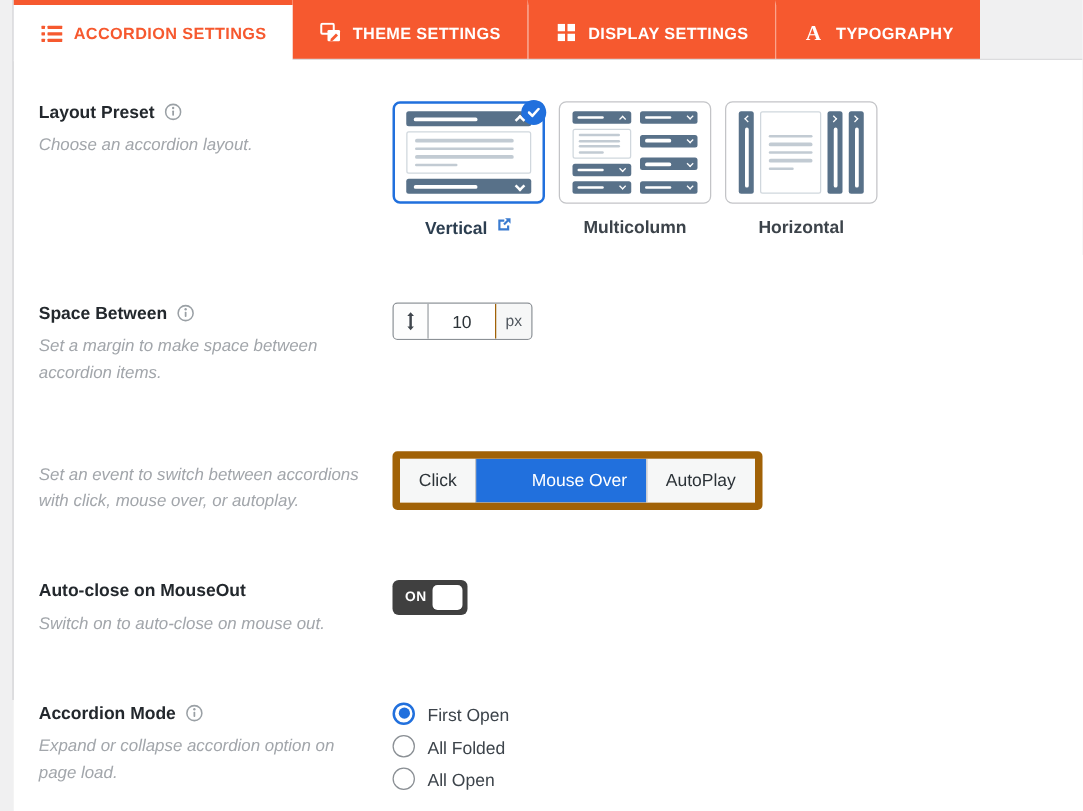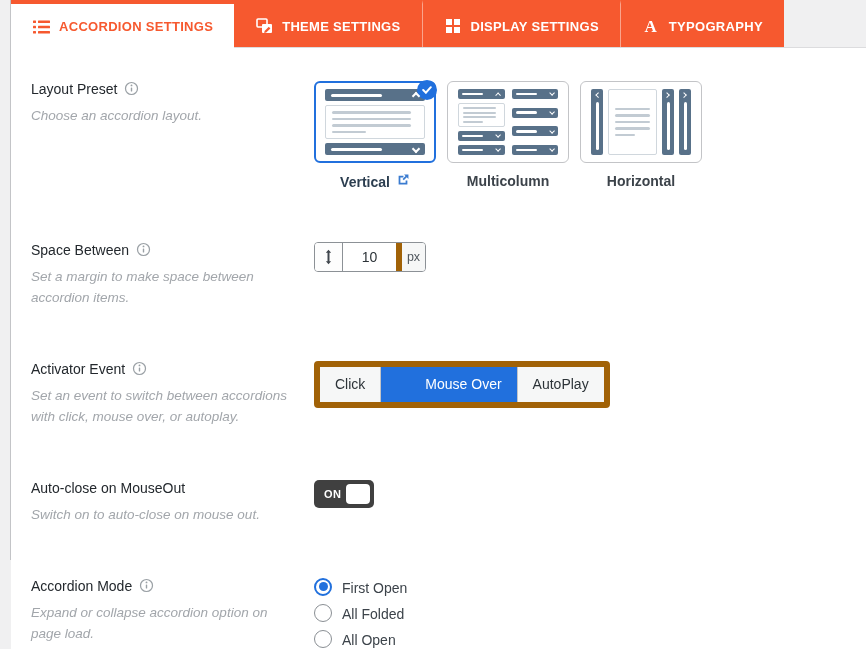--- a/index.html
+++ b/index.html
@@ -20,21 +20,21 @@
   .tab.active + .tab { border-left:none; }
   .tab-ic { display:flex; align-items:center; justify-content:center; width:18px; height:16px; }
   .serif-a { font-family:"Liberation Serif", serif; font-size:17px; font-weight:bold; line-height:1; }
 
   
   .content { background:#fff; padding:33px 20px 30px 20px; flex:1; }
   .row { display:flex; margin-bottom:52px; }
   .row:last-child { margin-bottom:0; }
   .row-label { width:283px; flex-shrink:0; padding-right:18px; }
   .row-control { flex:1; }
-  .lab { font-size:14px; font-weight:normal; color:#23282d; display:flex; align-items:flex-start; gap:7px; }
+  .lab { font-size:14px; font-weight:bold; color:#23282d; display:flex; align-items:flex-end; gap:7px; }
   .desc { margin-top:9px; font-style:italic; font-size:13.5px; color:#a2a6ab; line-height:1.55; }
   .info { display:inline-flex; cursor:pointer; }
 
   
   .cards { display:flex; gap:11px; }
   .card-wrap { width:122px; }
   .card { width:122px; height:82px; border:1px solid #c3c4c7; border-radius:6px; background:#fff;
     position:relative; padding:7px 10px; display:flex; flex-direction:column; justify-content:space-between; cursor:pointer; }
   .card.selected { border:2px solid #2170dd; padding:6px 9px; }
   .badge { position:absolute; top:-3px; right:-3px; width:20px; height:20px; border-radius:50%;
@@ -70,21 +70,21 @@
     justify-content:center; gap:4px; padding:0 6px; }
 
   
   .num-group { display:inline-flex; border:1px solid #8c9196; border-radius:4px; overflow:hidden;
     background:#fff; height:30px; align-items:stretch; }
   .num-ic { width:28px; display:flex; align-items:center; justify-content:center;
     border-right:1px solid #8c9196; background:#fdfdfd; }
   input.num { width:53px; border:none; text-align:center; font-size:14px; color:#2c3338; outline:none;
     font-family:"Liberation Sans", sans-serif; }
   .num-unit { width:29px; display:flex; align-items:center; justify-content:center; background:#f6f7f7;
-    border-left:6px solid #a16207; font-size:12.5px; color:#50575e; }
+    border-left:1px solid #a16207; font-size:12.5px; color:#50575e; }
 
   
   .btn-group { display:inline-flex; border:6px solid #a16207; border-radius:4px; overflow:hidden; }
   .seg-btn { padding:8px 15px; font-size:14px; background:#f6f7f7; color:#2c3338; cursor:pointer;
     border:none; border-left:1px solid #c3c4c7; font-family:"Liberation Sans", sans-serif; line-height:1.35; }
   .seg-btn:first-child { border-left:none; }
   .seg-btn.active { background:#2170dd; color:#fff;padding-left:44px; }
 
   
   .toggle { position:relative; width:60px; height:28px; background:#404040; border-radius:5px; cursor:pointer; }
@@ -311,30 +311,20 @@
                 </svg>
             </span>
             <input class="num" type="text" value="10" style="">
             <span class="num-unit">px</span>
           </div>
         </div>
       </div>
 
       <div class="row">
         <div class="row-label">
-          <div class="lab">
-            <span>Activator Event</span>
-            <span class="info">
-              <svg width="15" height="15" viewBox="0 0 16 16">
-                  <circle cx="8" cy="8" r="6.4" fill="none" stroke="#9aa0a5" stroke-width="1.3"></circle>
-                  <rect x="7.25" y="6.9" width="1.5" height="4.4" rx="0.6" fill="#9aa0a5"></rect>
-                  <circle cx="8" cy="4.7" r="1" fill="#9aa0a5"></circle>
-                </svg>
-            </span>
-          </div>
           <div class="desc">Set an event to switch between accordions with click, mouse over, or autoplay.</div>
         </div>
         <div class="row-control">
           <div class="btn-group">
             <button class="seg-btn">Click</button>
             <button class="seg-btn active">Mouse Over</button>
             <button class="seg-btn">AutoPlay</button>
           </div>
         </div>
       </div>

